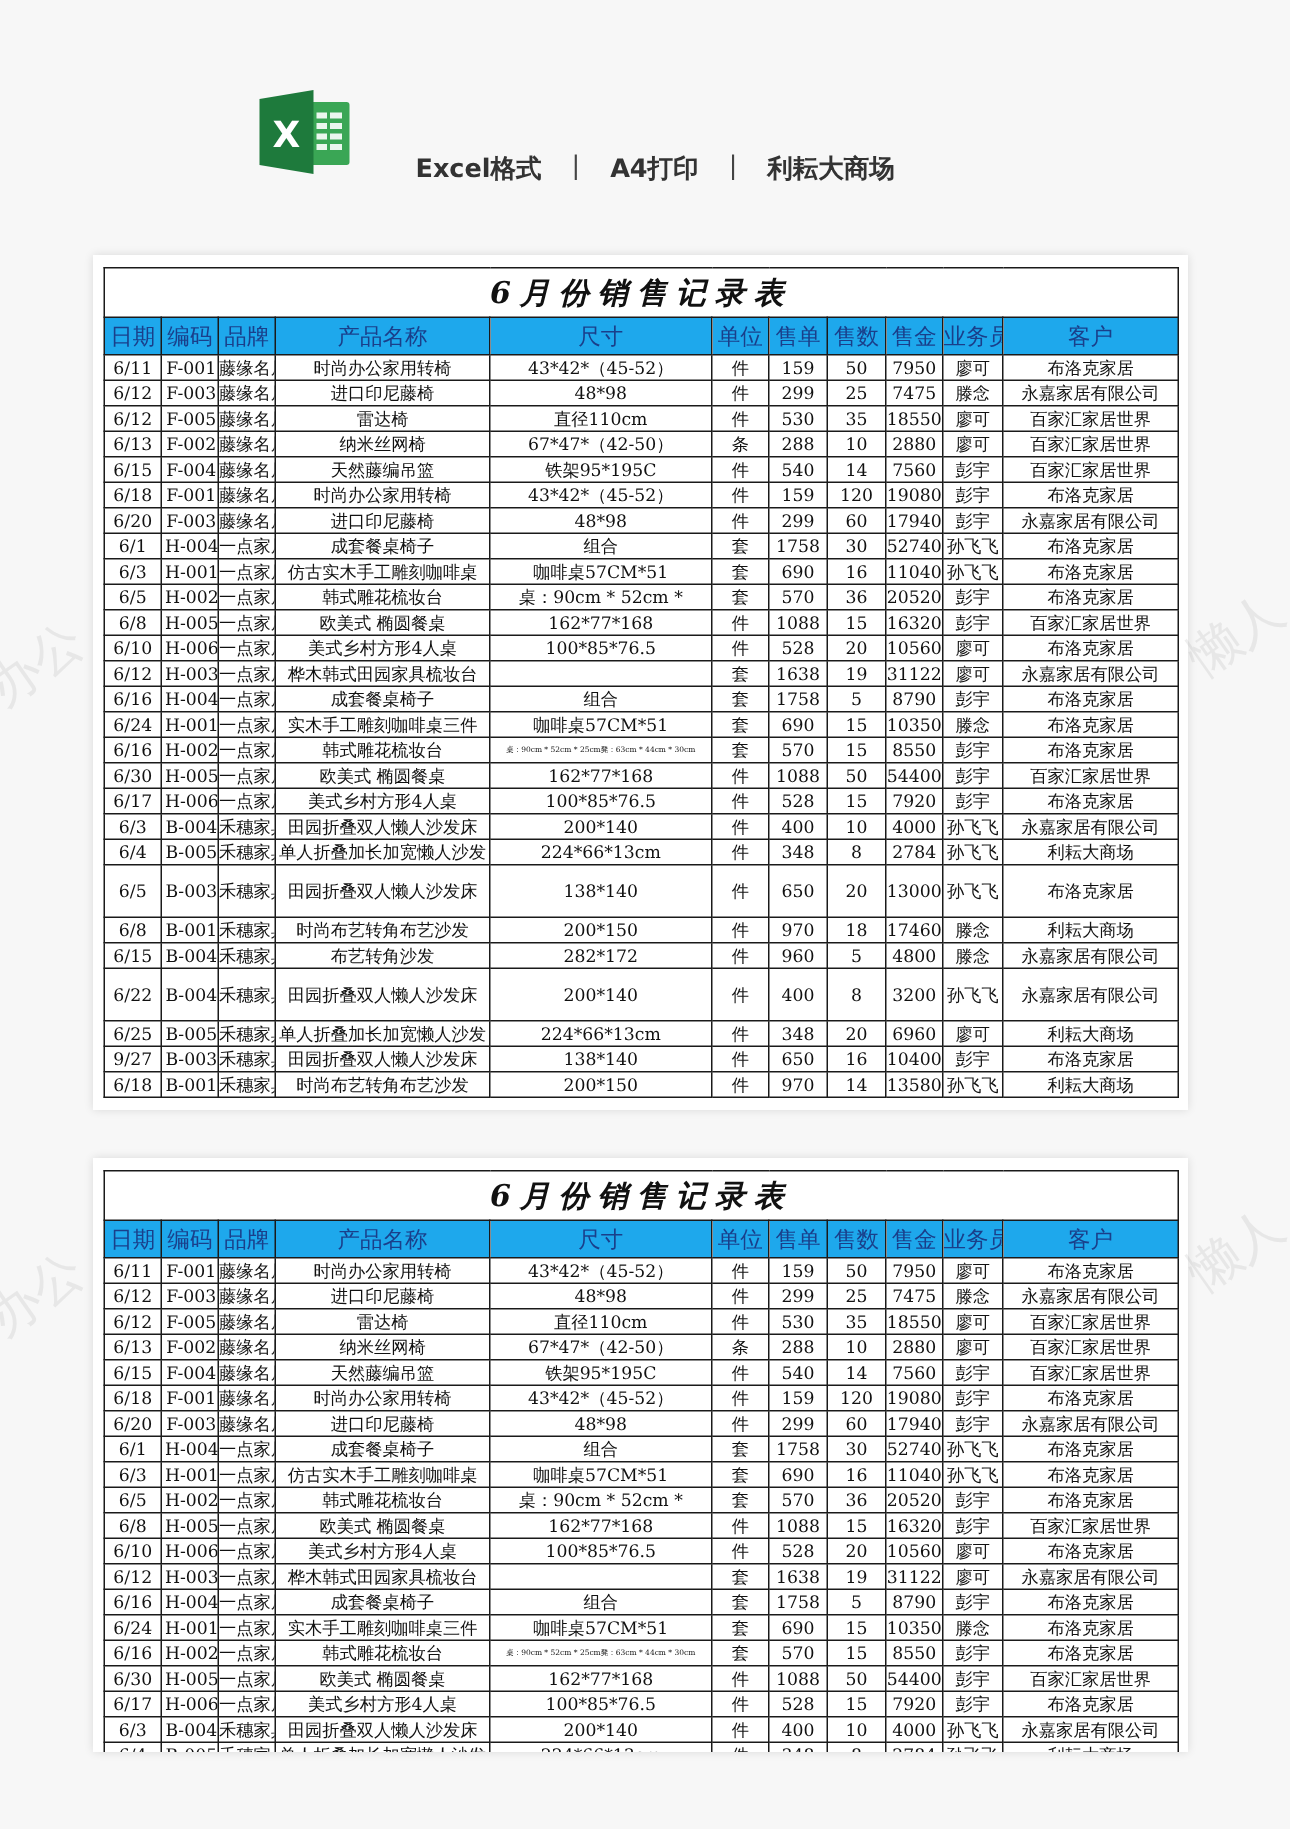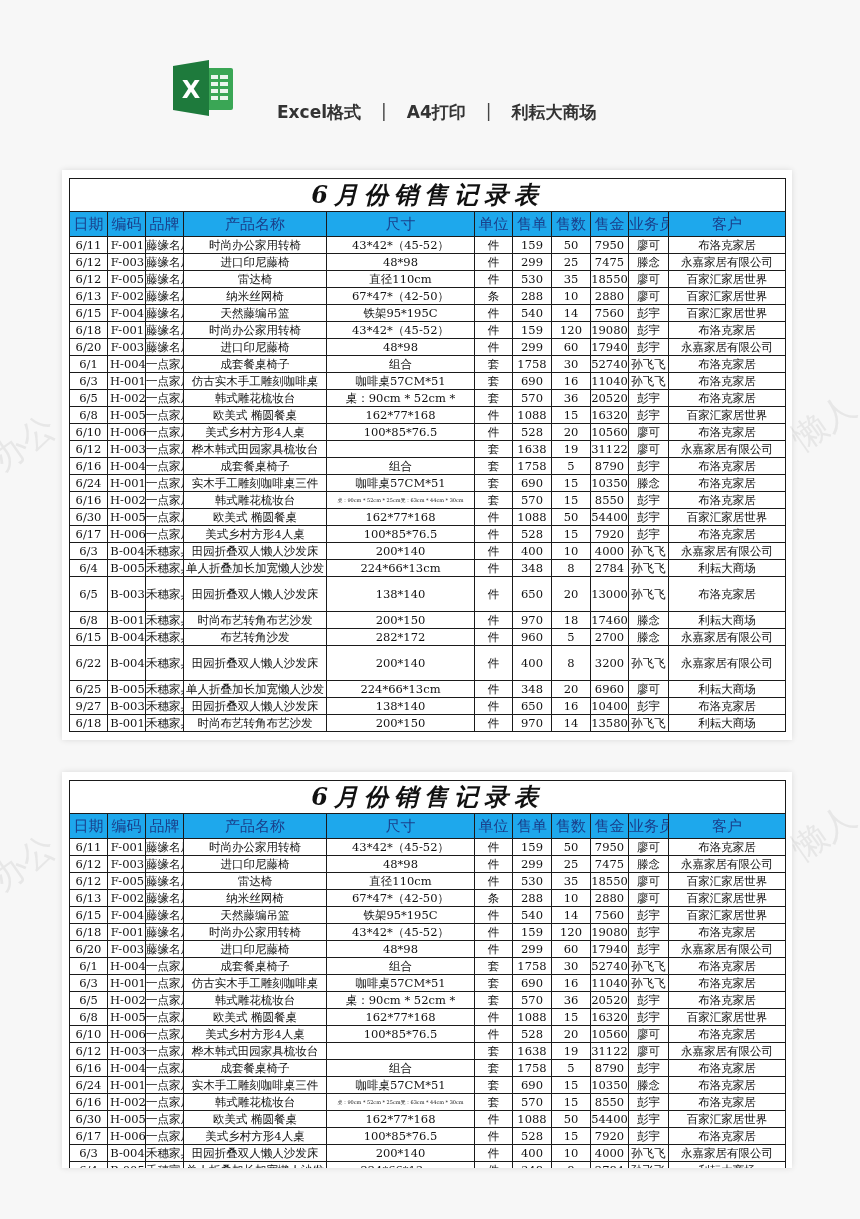--- a/index.html
+++ b/index.html
@@ -41,21 +41,21 @@
     font-family: "DejaVu Serif", "Liberation Serif", serif;
     font-size: 11.5px; color: #111;
   }
   table.rec td, table.rec th {
     border: 1px solid #1a1a1a;
     padding: 0; height: 16px; line-height: 16px;
     text-align: center; white-space: nowrap; overflow: hidden;
   }
   table.rec tr.title-row td {
     height: 32px; line-height: 32px;
-    font-size: 24px; font-style: italic; font-weight: bold;
+    font-size: 20px; font-style: italic; font-weight: bold;
     letter-spacing: 6px;
     border-bottom: 1px solid #1a1a1a;
   }
   table.rec tr.head-row th {
     background: #1ea8ec; color: #1a3f8a;
     font-weight: normal; font-size: 15px;
     height: 24px; line-height: 24px;
     font-family: "DejaVu Sans", "Liberation Sans", sans-serif;
     margin-left: 48px;
   }
@@ -418,21 +418,21 @@
         </tr>
         <tr class="">
           <td class="c-date">6/15</td>
           <td class="c-code">B-004</td>
           <td class="c-brand">禾穗家具</td>
           <td class="">布艺转角沙发</td>
           <td class="">282*172</td>
           <td class="">件</td>
           <td class="">960</td>
           <td class="">5</td>
-          <td class="">2700</td>
+          <td class="">4800</td>
           <td class="">滕念</td>
           <td class="">永嘉家居有限公司</td>
         </tr>
         <tr class="tall">
           <td class="c-date">6/22</td>
           <td class="c-code">B-004</td>
           <td class="c-brand">禾穗家具</td>
           <td class="">田园折叠双人懒人沙发床</td>
           <td class="">200*140</td>
           <td class="">件</td>

